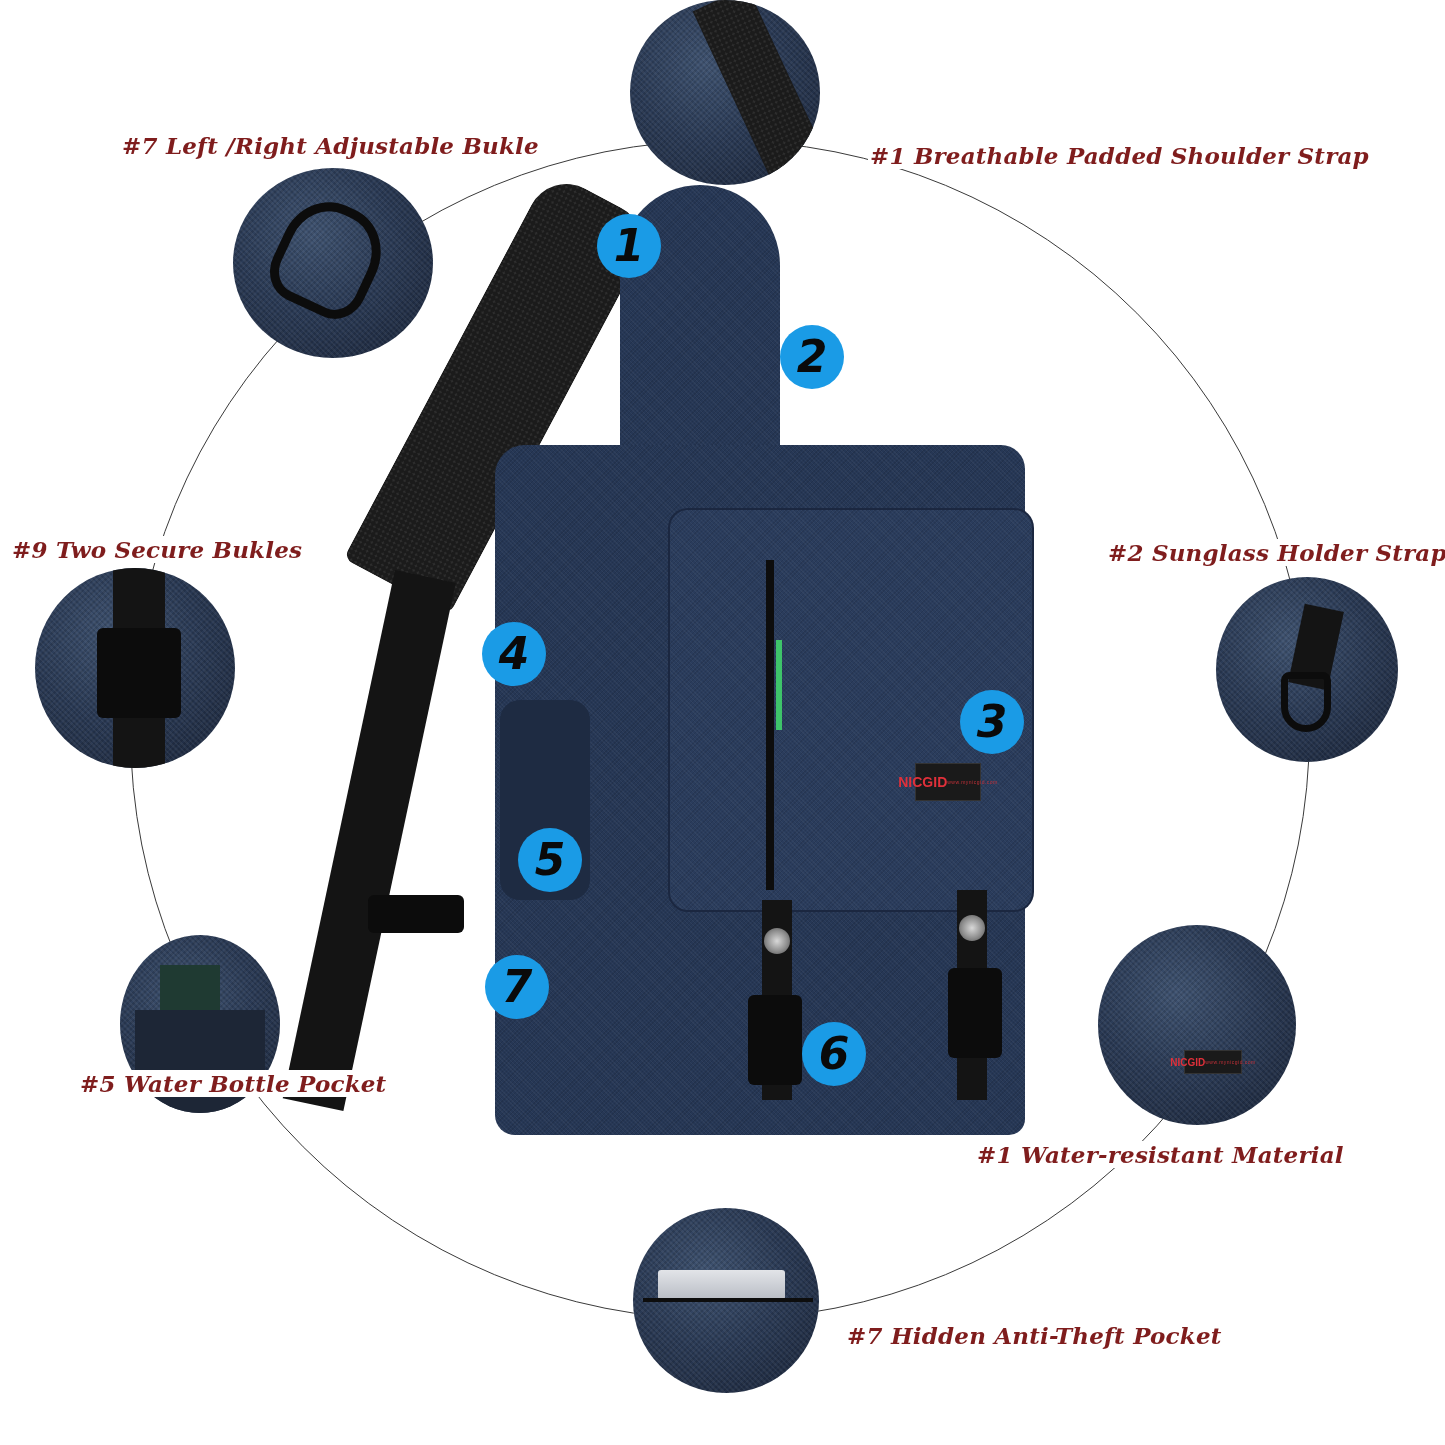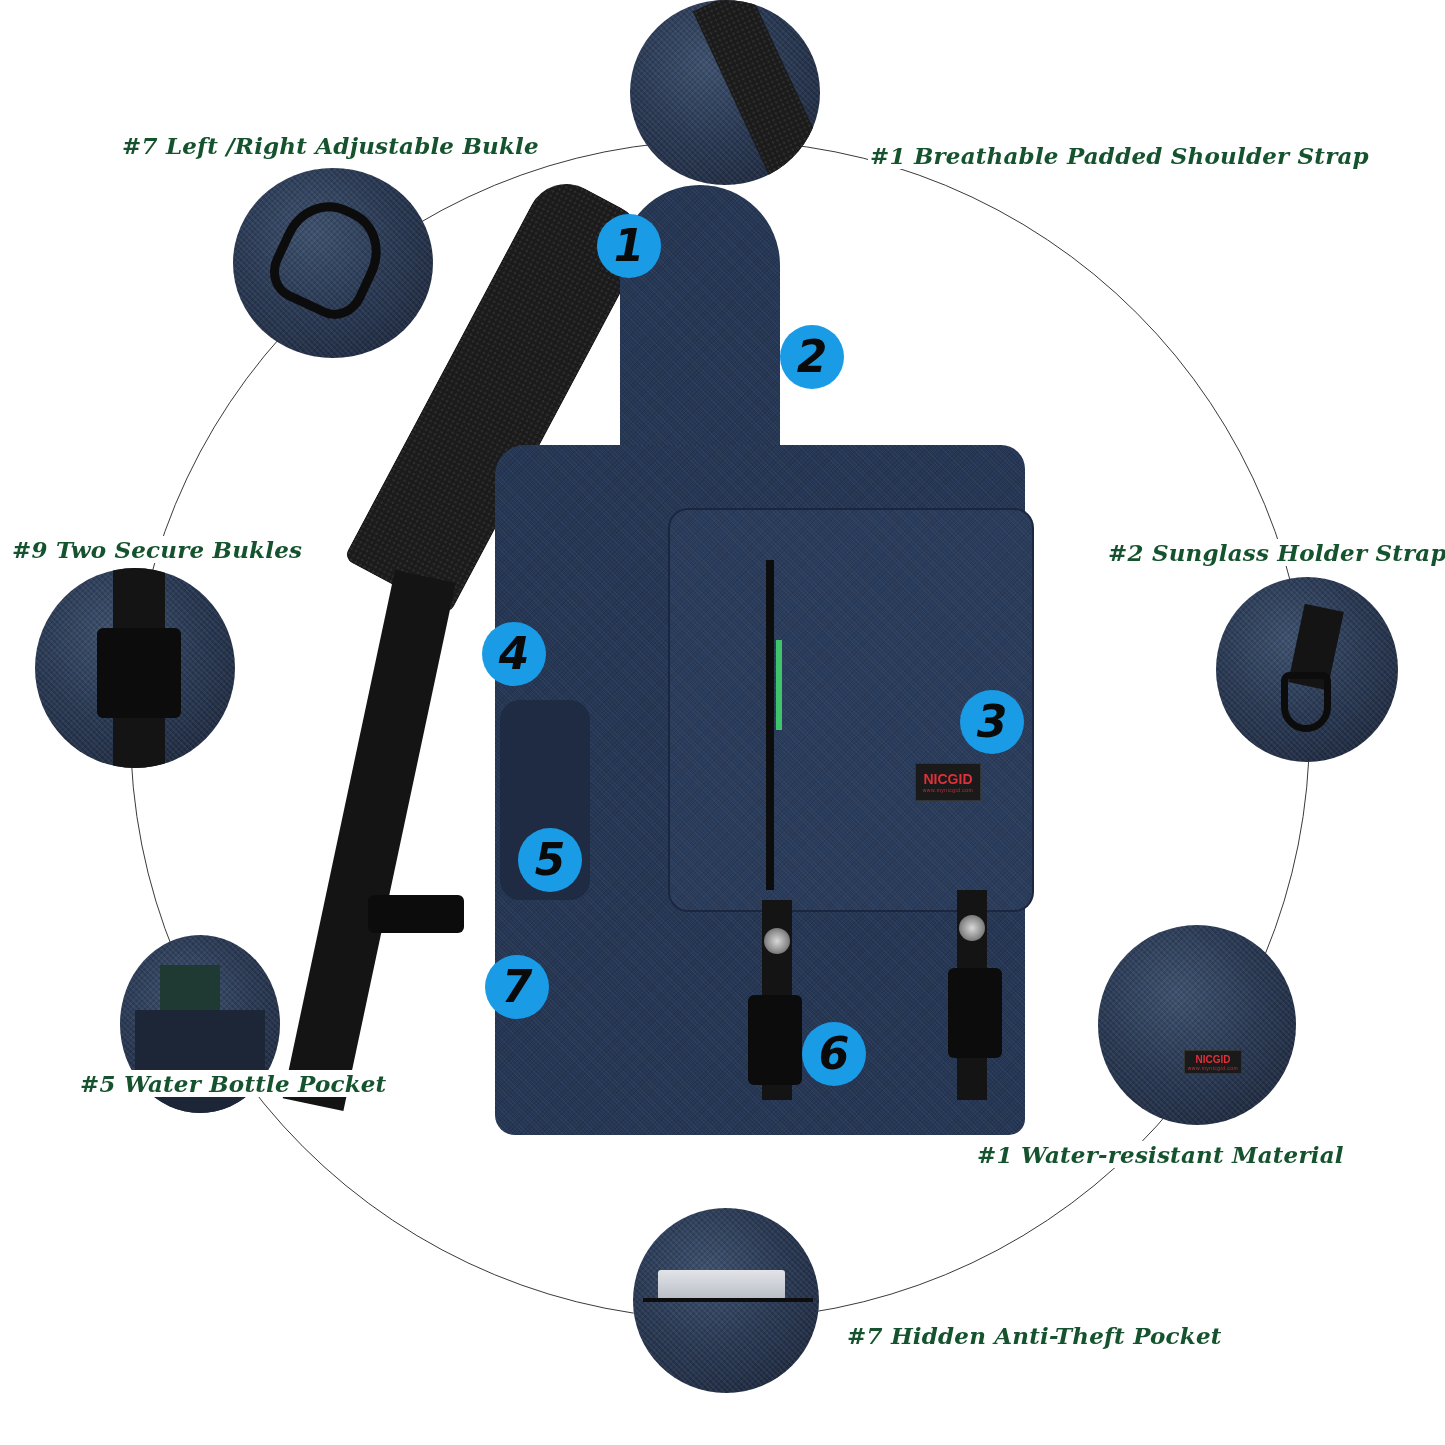--- a/index.html
+++ b/index.html
@@ -9,21 +9,21 @@
       font-family: "DejaVu Serif", serif;
     }
     .ring {
       position: absolute; left: 130px; top: 140px;
       width: 1180px; height: 1180px; border-radius: 50%;
       border: 1.6px solid #3a3a3a; box-sizing: border-box;
     }
     .label {
       position: absolute; font-family: "DejaVu Serif", serif;
       font-weight: bold; font-style: italic; font-size: 23px;
-      color: #14532d; white-space: nowrap; letter-spacing: 0.2px;
+      color: #7f1d1d; white-space: nowrap; letter-spacing: 0.2px;
       background: #fff; padding: 0 2px;
     }
     .thumb {
       position: absolute; border-radius: 50%; overflow: hidden;
       background: radial-gradient(circle at 40% 35%, #3e5270 0%, #2a3a55 45%, #1a2438 100%);
     }
     .thumb .tex {
       position: absolute; inset: 0;
       background-image:
         repeating-linear-gradient(45deg, rgba(255,255,255,0.05) 0 2px, transparent 2px 4px),
@@ -46,21 +46,21 @@
     .nylon {
       position: absolute; background: #263755;
       background-image:
         repeating-linear-gradient(45deg, rgba(255,255,255,0.04) 0 1px, transparent 1px 3px),
         repeating-linear-gradient(-45deg, rgba(0,0,0,0.10) 0 1px, transparent 1px 3px);
     }
     .webbing { position: absolute; background: #141414; }
     .zip { position: absolute; background: #0d0d0d; }
     .logo-patch {
       position: absolute; background: #1a1a1a; border: 1px solid #333;
-      display: flex; flex-direction: column; align-items: center; justify-content: center;
+      display: flex; flex-direction: row; align-items: center; justify-content: center;
       font-family: "Liberation Sans", sans-serif;
     }
     .logo-patch .brand { color: #e0303a; font-weight: bold; }
     .logo-patch .url { color: #c23038; font-size: 5px; letter-spacing: 0.5px; }
     .buckle { position: absolute; background: #0c0c0c; border-radius: 6px; }
     .snap {
       position: absolute; width: 26px; height: 26px; border-radius: 50%;
       background: radial-gradient(circle, #d8d8d8 0%, #8f8f8f 55%, #4a4a4a 100%);
     }
   </style>

